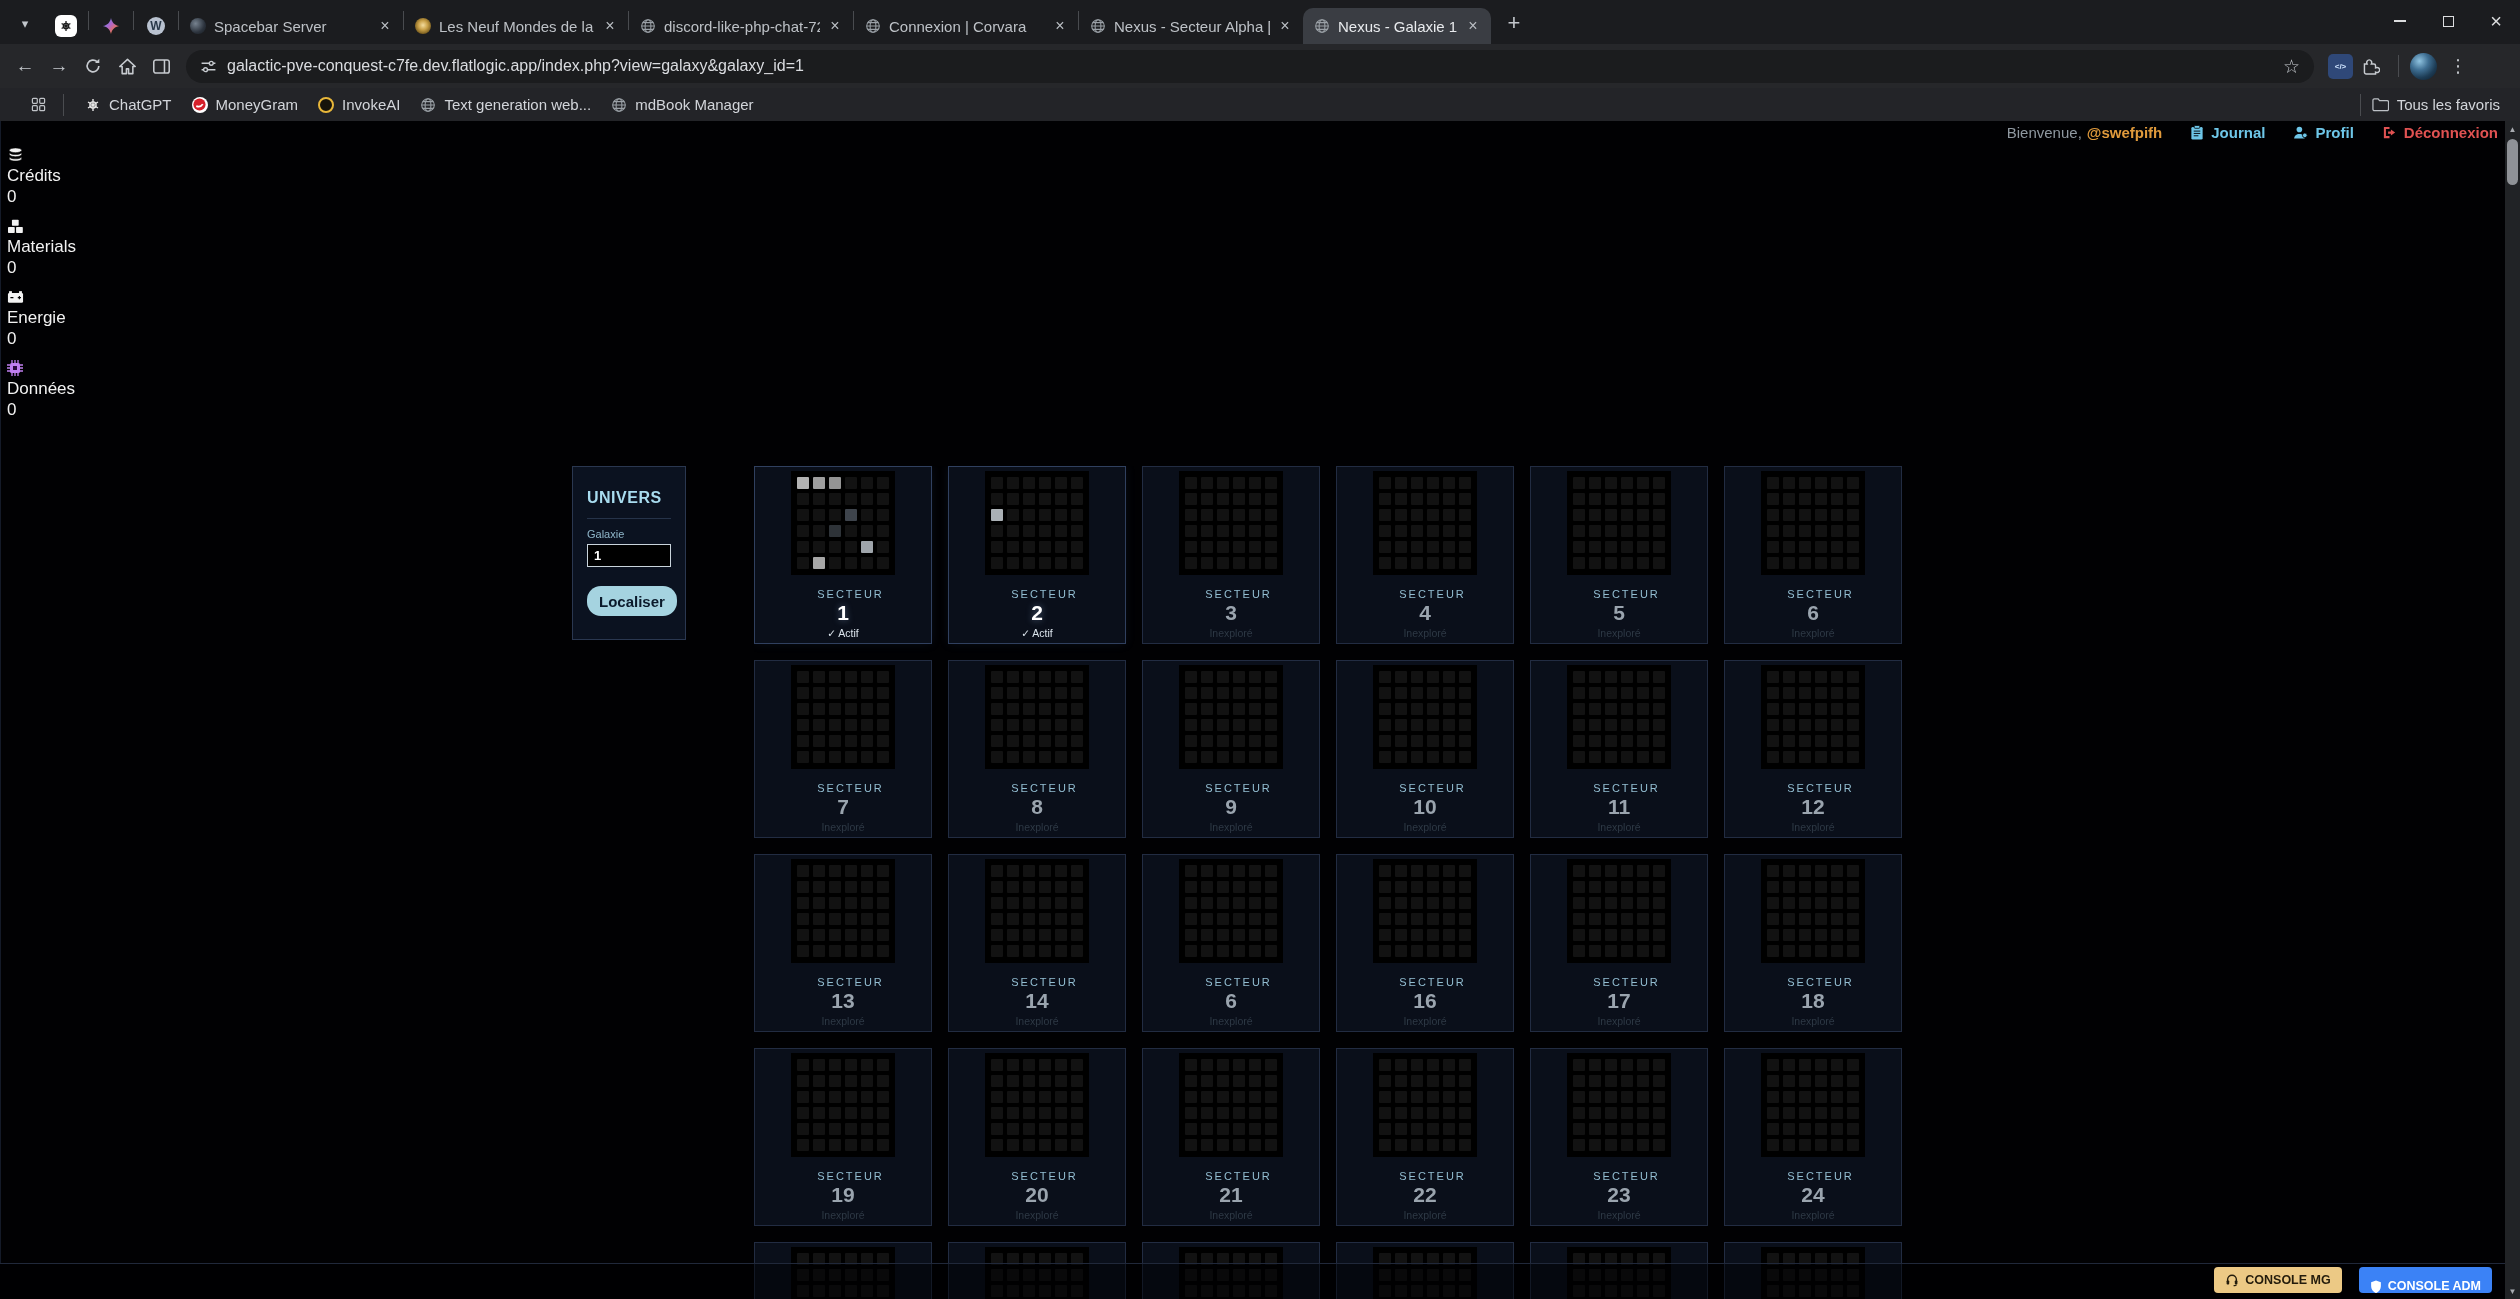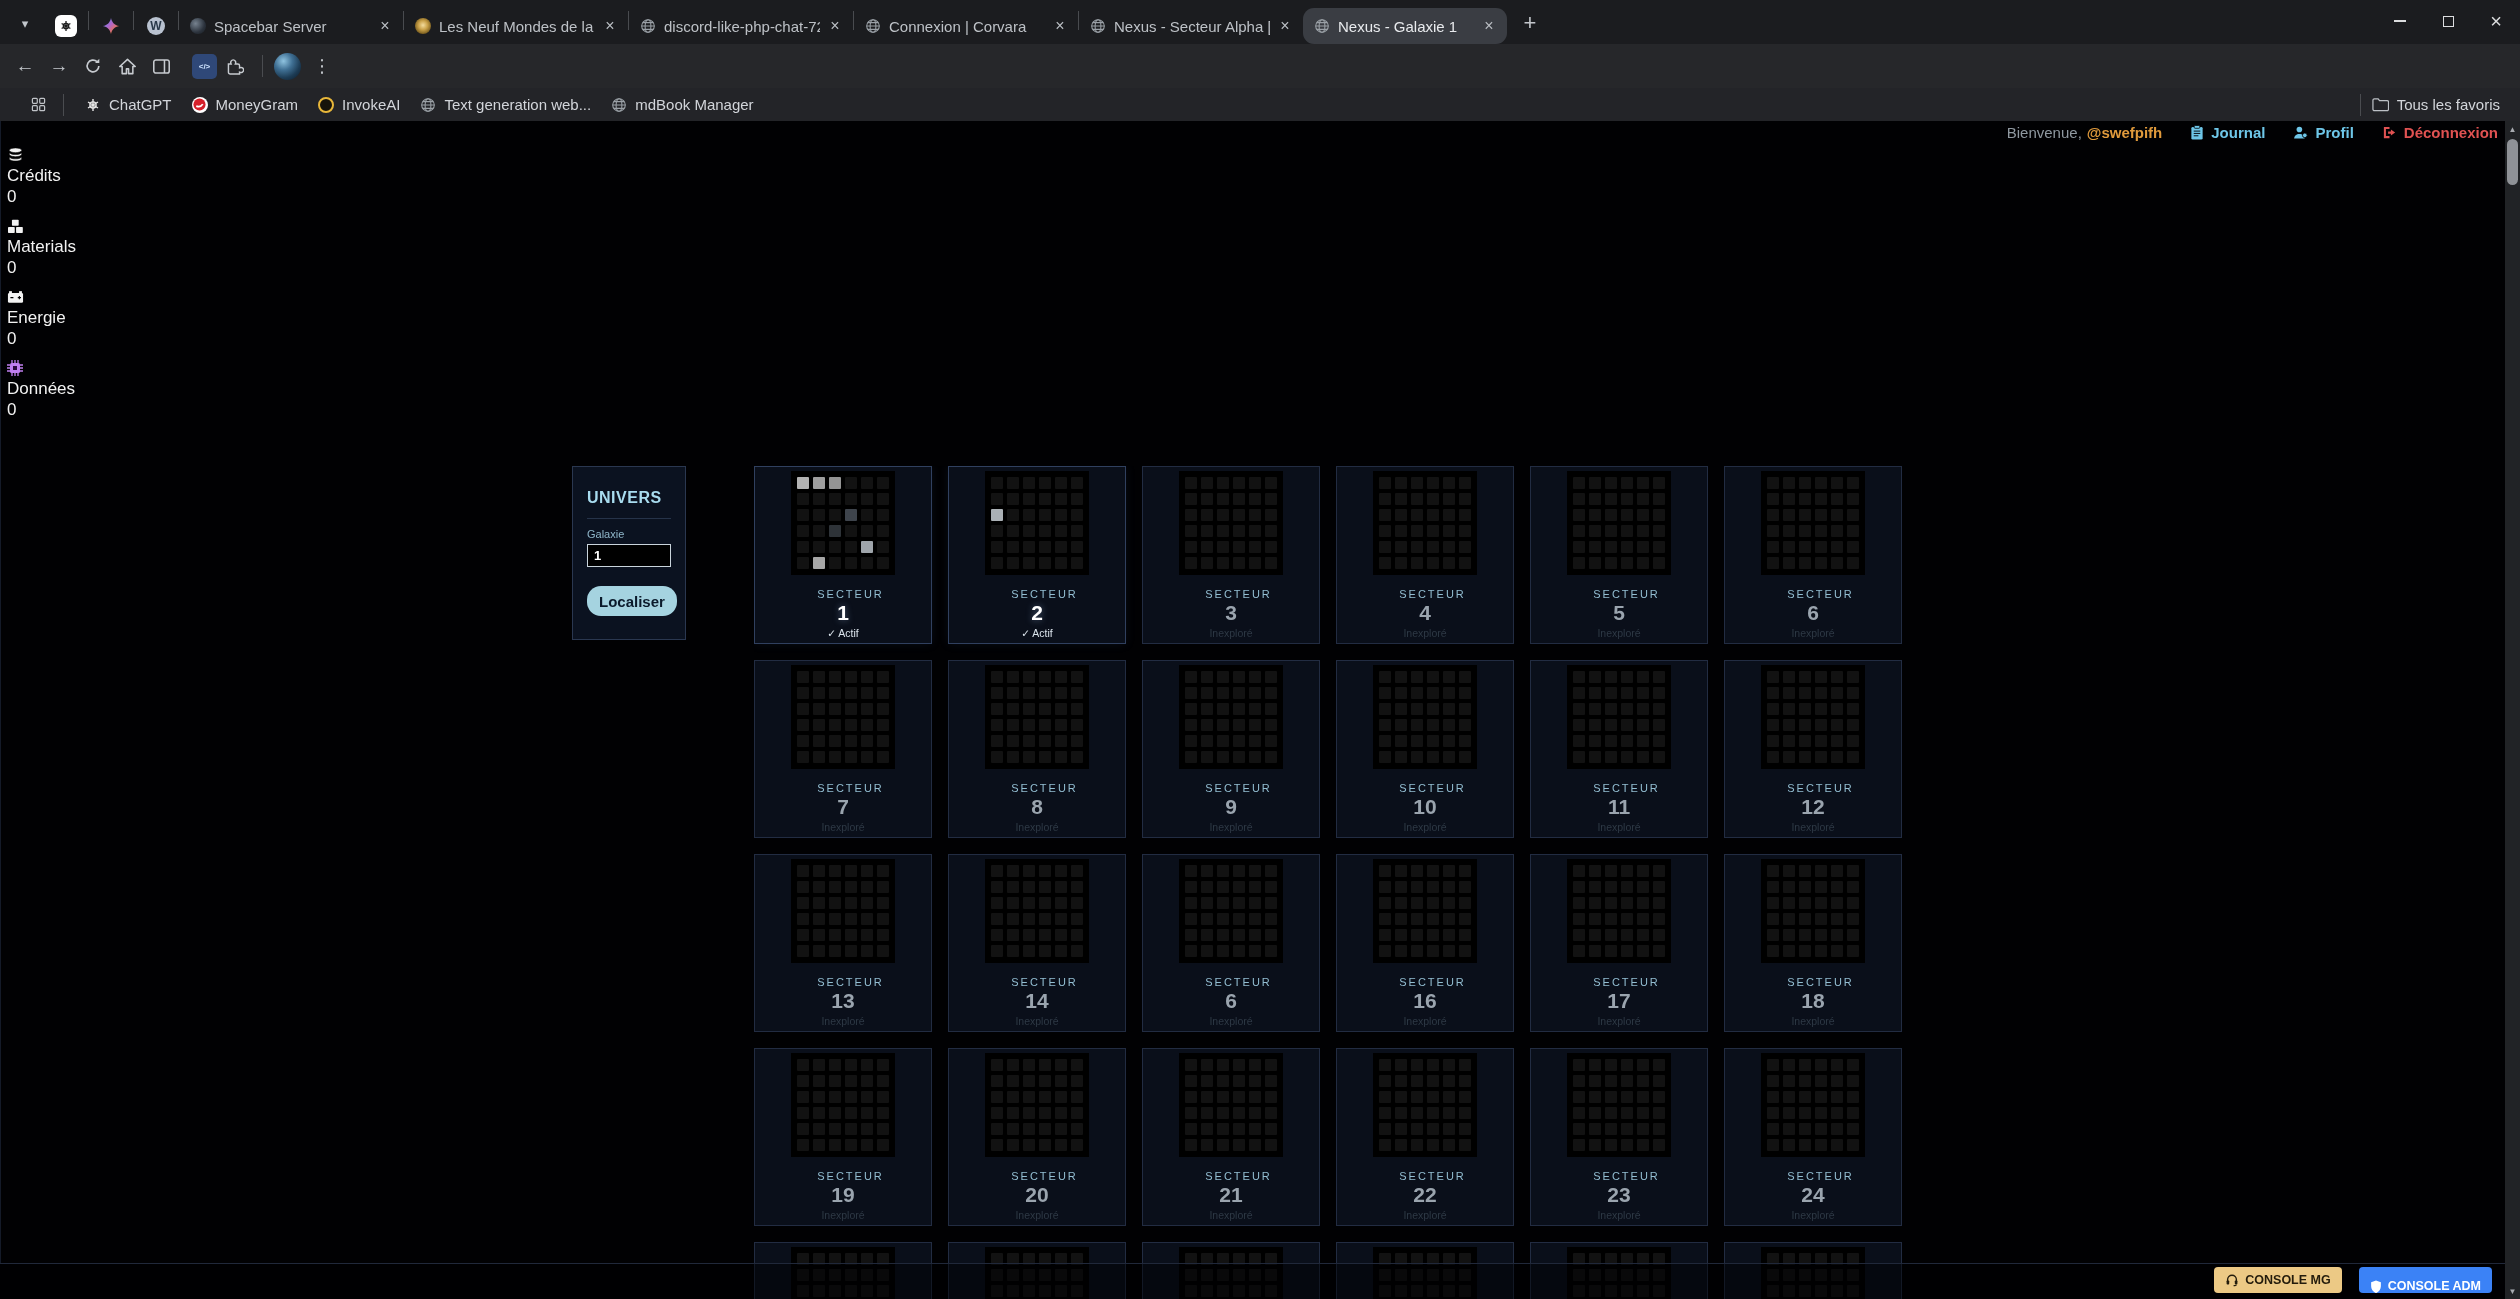--- a/index.html
+++ b/index.html
@@ -185,21 +185,21 @@
               <g fill="none" stroke="#9aa0a6" stroke-width="1.1">
                 <circle cx="8" cy="8" r="6.3"></circle>
                 <ellipse cx="8" cy="8" rx="2.9" ry="6.3"></ellipse>
                 <path d="M1.7 8h12.6M2.7 4.6h10.6M2.7 11.4h10.6"></path>
               </g>
             </svg>
           </span>
           <span class="title">Nexus - Secteur Alpha [G1]</span>
           <span class="closex">×</span>
         </div>
-        <div class="tab active" style="width: 204px; border-radius: 11px;">
+        <div class="tab active" style="width: 188px;">
           <span style="display: inline-flex; align-items: center;">
             <svg viewBox="0 0 16 16" width="16" height="16">
               <g fill="none" stroke="#9aa0a6" stroke-width="1.1">
                 <circle cx="8" cy="8" r="6.3"></circle>
                 <ellipse cx="8" cy="8" rx="2.9" ry="6.3"></ellipse>
                 <path d="M1.7 8h12.6M2.7 4.6h10.6M2.7 11.4h10.6"></path>
               </g>
             </svg>
           </span>
           <span class="title">Nexus - Galaxie 1</span>
@@ -230,20 +230,32 @@
     <div class="navbtn">
       <svg viewBox="0 0 16 16" width="19" height="19">
           <path d="M8 2L1.5 8h2v6h3.6v-4h1.8v4h3.6V8h2z" fill="none" stroke="#c7cbd0" stroke-width="1.3" stroke-linejoin="round"></path>
         </svg>
     </div>
     <div class="navbtn">
       <svg viewBox="0 0 16 16" width="19" height="19">
           <rect x="1.5" y="2.5" width="13" height="11" rx="1.8" fill="none" stroke="#c7cbd0" stroke-width="1.3"></rect>
           <path d="M10.5 2.5v11" stroke="#c7cbd0" stroke-width="1.3"></path>
         </svg>
+    </div>
+    <div class="pill">
+      <svg viewBox="0 0 16 16" width="17" height="17">
+          <g stroke="#c7cbd0" stroke-width="1.3" fill="none">
+            <path d="M1.5 5h7.2M12.4 5h2.1M1.5 11h2.1M7 11h7.5"></path>
+            <circle cx="10.6" cy="5" r="1.8"></circle>
+            <circle cx="5.2" cy="11" r="1.8"></circle>
+          </g>
+        </svg>
+      <span class="urltext">galactic-pve-conquest-c7fe.dev.flatlogic.app/index.php?view=galaxy&amp;galaxy_id=1</span>
+      <span class="spacer"></span>
+      <span class="star">☆</span>
     </div>
     <div class="tb-right">
       <span class="extpin">&lt;/&gt;</span>
       <div class="navbtn">
         <svg viewBox="0 0 18 18" width="20" height="20" fill="none" stroke="#c7cbd0" stroke-width="1.3">
             <path d="M4 7.2h2.4c-1-2.1.4-3.7 1.9-3.7s2.9 1.6 1.9 3.7h2.3c.9 0 1.5.7 1.5 1.5v2c2.1-1 3.7.4 3.7 1.9s-1.6 2.9-3.7 1.9v1.7H5.5c-.8 0-1.5-.7-1.5-1.5z"></path>
           </svg>
       </div>
       <span class="vsep"></span>
       <span class="avatar"></span>

